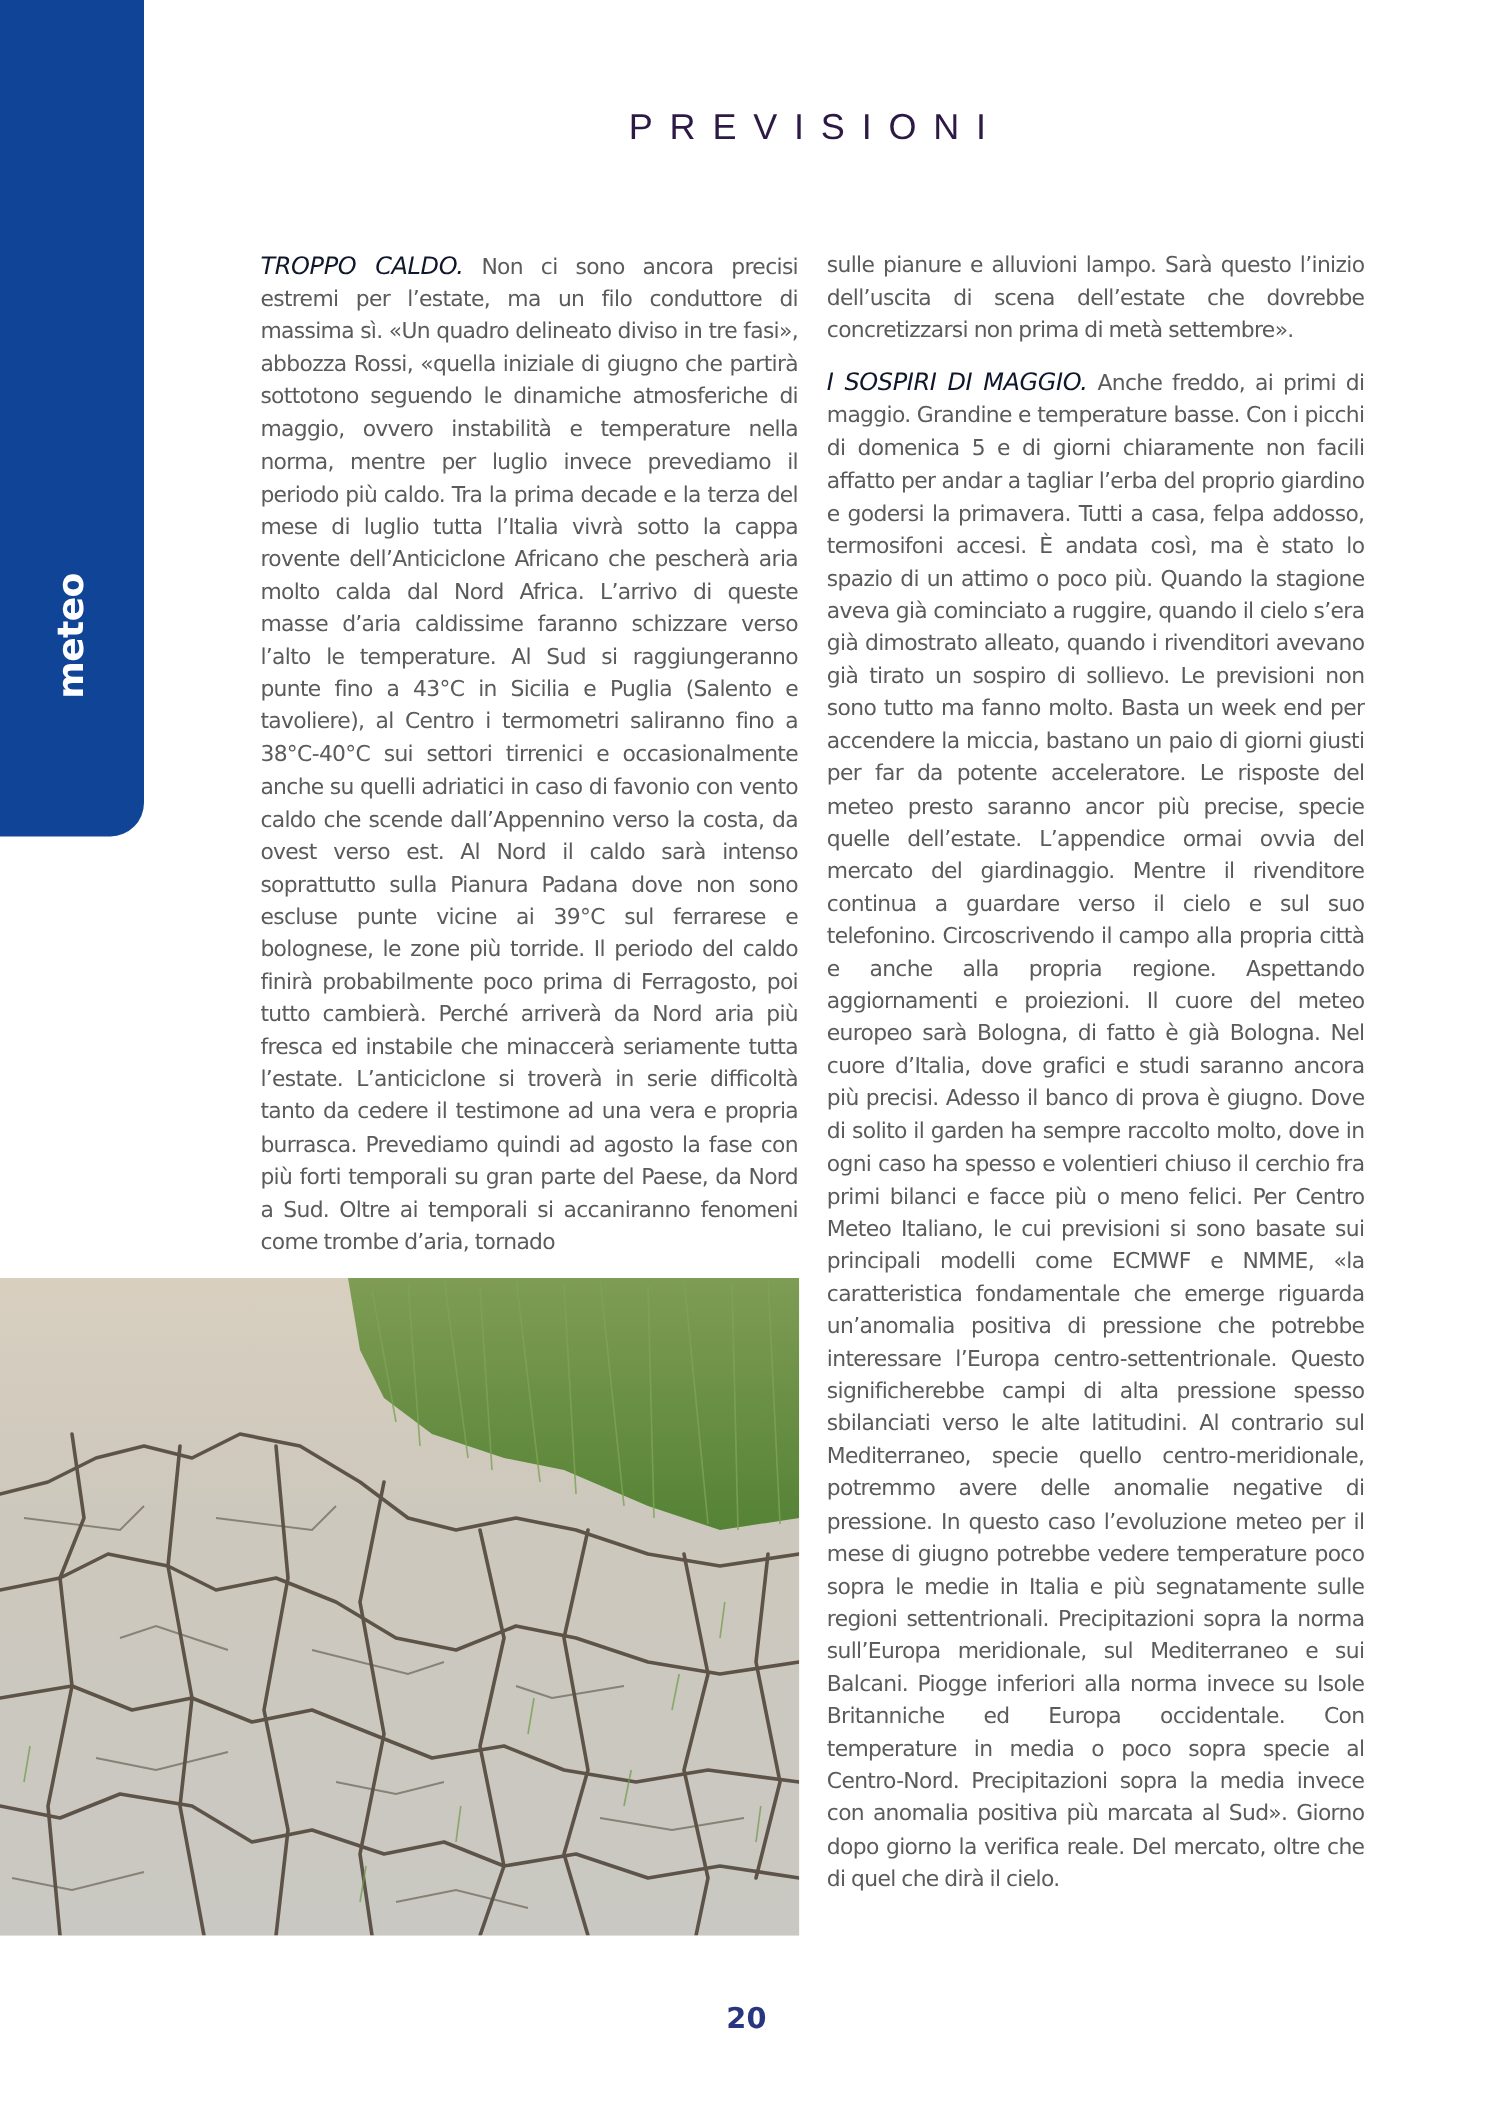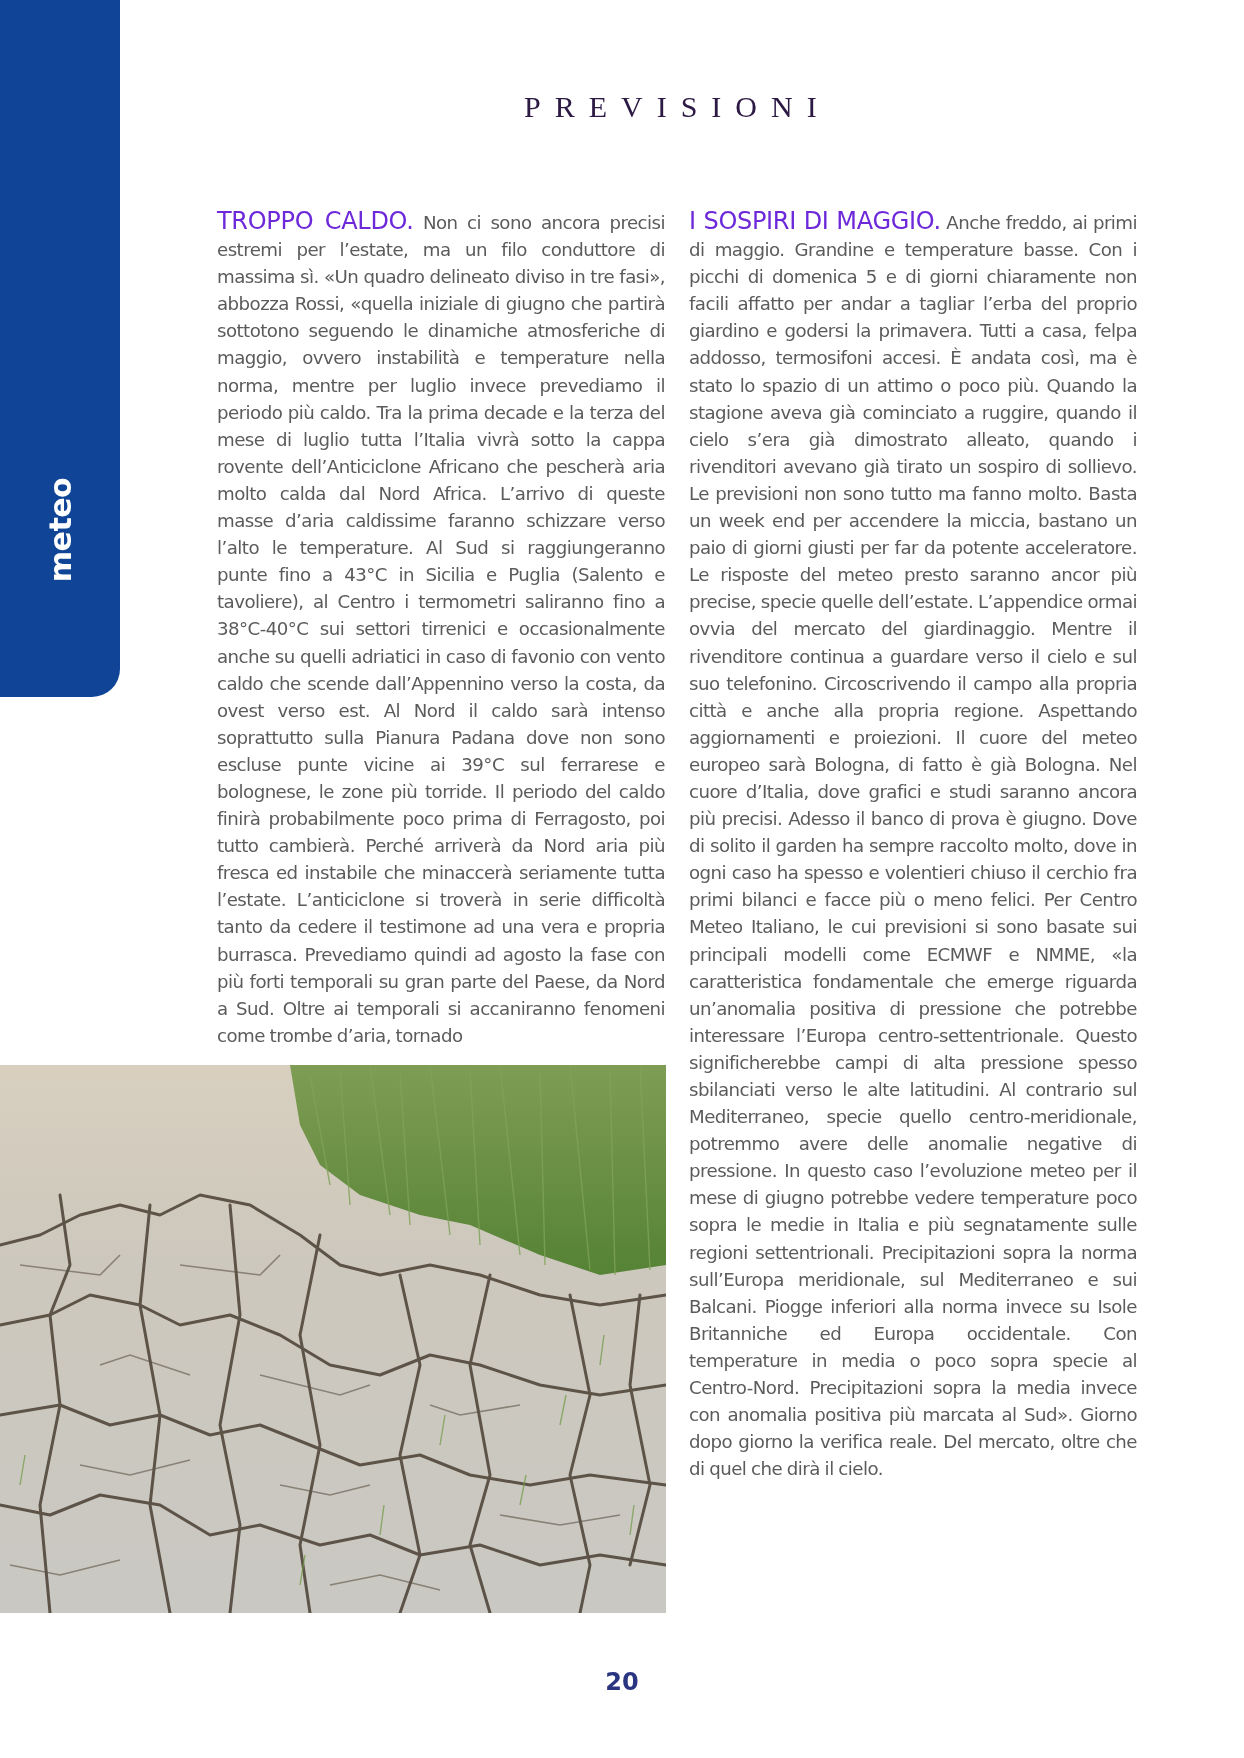--- a/index.html
+++ b/index.html
@@ -10,34 +10,34 @@
     background: #0f4496; border-bottom-right-radius: 28px;
   }
   .side-label {
     position: absolute; left: 60px; top: 530px;
     transform: translate(-50%, -50%) rotate(-90deg);
     color: #ffffff; font-weight: bold; font-size: 30px; letter-spacing: -0.5px;
     white-space: nowrap; font-family: "DejaVu Sans", sans-serif;
   }
   .section-title {
     position: absolute; left: 524px; top: 90px;
-    font-family: Liberation Serif, serif; font-weight: 300;
+    font-family: Liberation Sans, sans-serif; font-weight: 300;
     font-size: 30px; letter-spacing: 14px; color: #2c1a45;
   }
   .column {
     position: absolute; top: 208px; width: 448px;
     font-family: "DejaVu Sans", sans-serif; font-size: 18.2px; line-height: 27.1px;
     color: #5b5b5b; text-align: justify; hyphens: manual;
     letter-spacing: -0.55px; word-spacing: -0.5px;
   }
   .col-left { left: 217px; }
   .col-right { left: 689px; }
   .column p { margin: 0; }
   .column p + p { margin-top: 16px; }
-  .lead { color: #6d28d9; font-size: 24px; letter-spacing: -0.3px; }
+  .lead { color: #0f172a; font-size: 20px; letter-spacing: -0.3px; font-style: italic; }
   .photo {
     position: absolute; left: 0; top: 1065px; width: 666px; height: 548px; overflow: hidden;
     background: #d2cfc6;
   }
   .photo svg { display: block; }
   .page-number {
     position: absolute; left: 0; width: 1244px; top: 1668px; text-align: center;
     color: #2a3581; font-weight: bold; font-size: 24px; font-family: "DejaVu Sans", sans-serif;
   }
   .issue-line {
@@ -52,20 +52,21 @@
   <span class="side-label">meteo</span>
 </div>
 
 <h1 class="section-title" style="margin:0;">PREVISIONI</h1>
 
 <div class="column col-left">
   <p><span class="lead">TROPPO CALDO.</span><span> Non ci sono ancora precisi estremi per l’estate, ma un filo conduttore di massima sì. «Un quadro delineato diviso in tre fasi», abbozza Rossi, «quella iniziale di giugno che partirà sottotono seguendo le dinamiche atmosferiche di maggio, ovvero instabilità e temperature nella norma, mentre per luglio invece prevediamo il periodo più caldo. Tra la prima decade e la terza del mese di luglio tutta l’Italia vivrà sotto la cappa rovente dell’Anticiclone Africano che pescherà aria molto calda dal Nord Africa. L’arrivo di queste masse d’aria caldissime faranno schizzare verso l’alto le temperature. Al Sud si raggiungeranno punte fino a 43°C in Sicilia e Puglia (Salento e tavoliere), al Centro i termometri saliranno fino a 38°C-40°C sui settori tirrenici e occasionalmente anche su quelli adriatici in caso di favonio con vento caldo che scende dall’Appennino verso la costa, da ovest verso est. Al Nord il caldo sarà intenso soprattutto sulla Pianura Padana dove non sono escluse punte vicine ai 39°C sul ferrarese e bolognese, le zone più torride. Il periodo del caldo finirà probabilmente poco prima di Ferragosto, poi tutto cambierà. Perché arriverà da Nord aria più fresca ed instabile che minaccerà seriamente tutta l’estate. L’anticiclone si troverà in serie difficoltà tanto da cedere il testimone ad una vera e propria burrasca. Prevediamo quindi ad agosto la fase con più forti temporali su gran parte del Paese, da Nord a Sud. Oltre ai temporali si accaniranno fenomeni come trombe d’aria, tornado</span></p>
 </div>
 
 <div class="column col-right">
+  <p><span>sulle pianure e alluvioni lampo. Sarà questo l’inizio dell’uscita di scena dell’estate che dovrebbe concretizzarsi non prima di metà settembre».</span></p>
   <p><span class="lead">I SOSPIRI DI MAGGIO.</span><span> Anche freddo, ai primi di maggio. Grandine e temperature basse. Con i picchi di domenica 5 e di giorni chiaramente non facili affatto per andar a tagliar l’erba del proprio giardino e godersi la primavera. Tutti a casa, felpa addosso, termosifoni accesi. È andata così, ma è stato lo spazio di un attimo o poco più. Quando la stagione aveva già cominciato a ruggire, quando il cielo s’era già dimostrato alleato, quando i rivenditori avevano già tirato un sospiro di sollievo. Le previsioni non sono tutto ma fanno molto. Basta un week end per accendere la miccia, bastano un paio di giorni giusti per far da potente acceleratore. Le risposte del meteo presto saranno ancor più precise, specie quelle dell’estate. L’appendice ormai ovvia del mercato del giardinaggio. Mentre il rivenditore continua a guardare verso il cielo e sul suo telefonino. Circoscrivendo il campo alla propria città e anche alla propria regione. Aspettando aggiornamenti e proiezioni. Il cuore del meteo europeo sarà Bologna, di fatto è già Bologna. Nel cuore d’Italia, dove grafici e studi saranno ancora più precisi. Adesso il banco di prova è giugno. Dove di solito il garden ha sempre raccolto molto, dove in ogni caso ha spesso e volentieri chiuso il cerchio fra primi bilanci e facce più o meno felici. Per Centro Meteo Italiano, le cui previsioni si sono basate sui principali modelli come ECMWF e NMME, «la caratteristica fondamentale che emerge riguarda un’anomalia positiva di pressione che potrebbe interessare l’Europa centro-settentrionale. Questo significherebbe campi di alta pressione spesso sbilanciati verso le alte latitudini. Al contrario sul Mediterraneo, specie quello centro-meridionale, potremmo avere delle anomalie negative di pressione. In questo caso l’evoluzione meteo per il mese di giugno potrebbe vedere temperature poco sopra le medie in Italia e più segnatamente sulle regioni settentrionali. Precipitazioni sopra la norma sull’Europa meridionale, sul Mediterraneo e sui Balcani. Piogge inferiori alla norma invece su Isole Britanniche ed Europa occidentale. Con temperature in media o poco sopra specie al Centro-Nord. Precipitazioni sopra la media invece con anomalia positiva più marcata al Sud». Giorno dopo giorno la verifica reale. Del mercato, oltre che di quel che dirà il cielo.</span></p>
 </div>
 
 <div class="photo">
   <svg width="666" height="548" viewBox="0 0 666 548" xmlns="http://www.w3.org/2000/svg">
     <defs>
       <linearGradient id="soil" x1="0" y1="0" x2="0" y2="1">
         <stop offset="0" stop-color="#d8cfbf"></stop>
         <stop offset="0.35" stop-color="#cdc8bd"></stop>
         <stop offset="1" stop-color="#c9c8c2"></stop>

